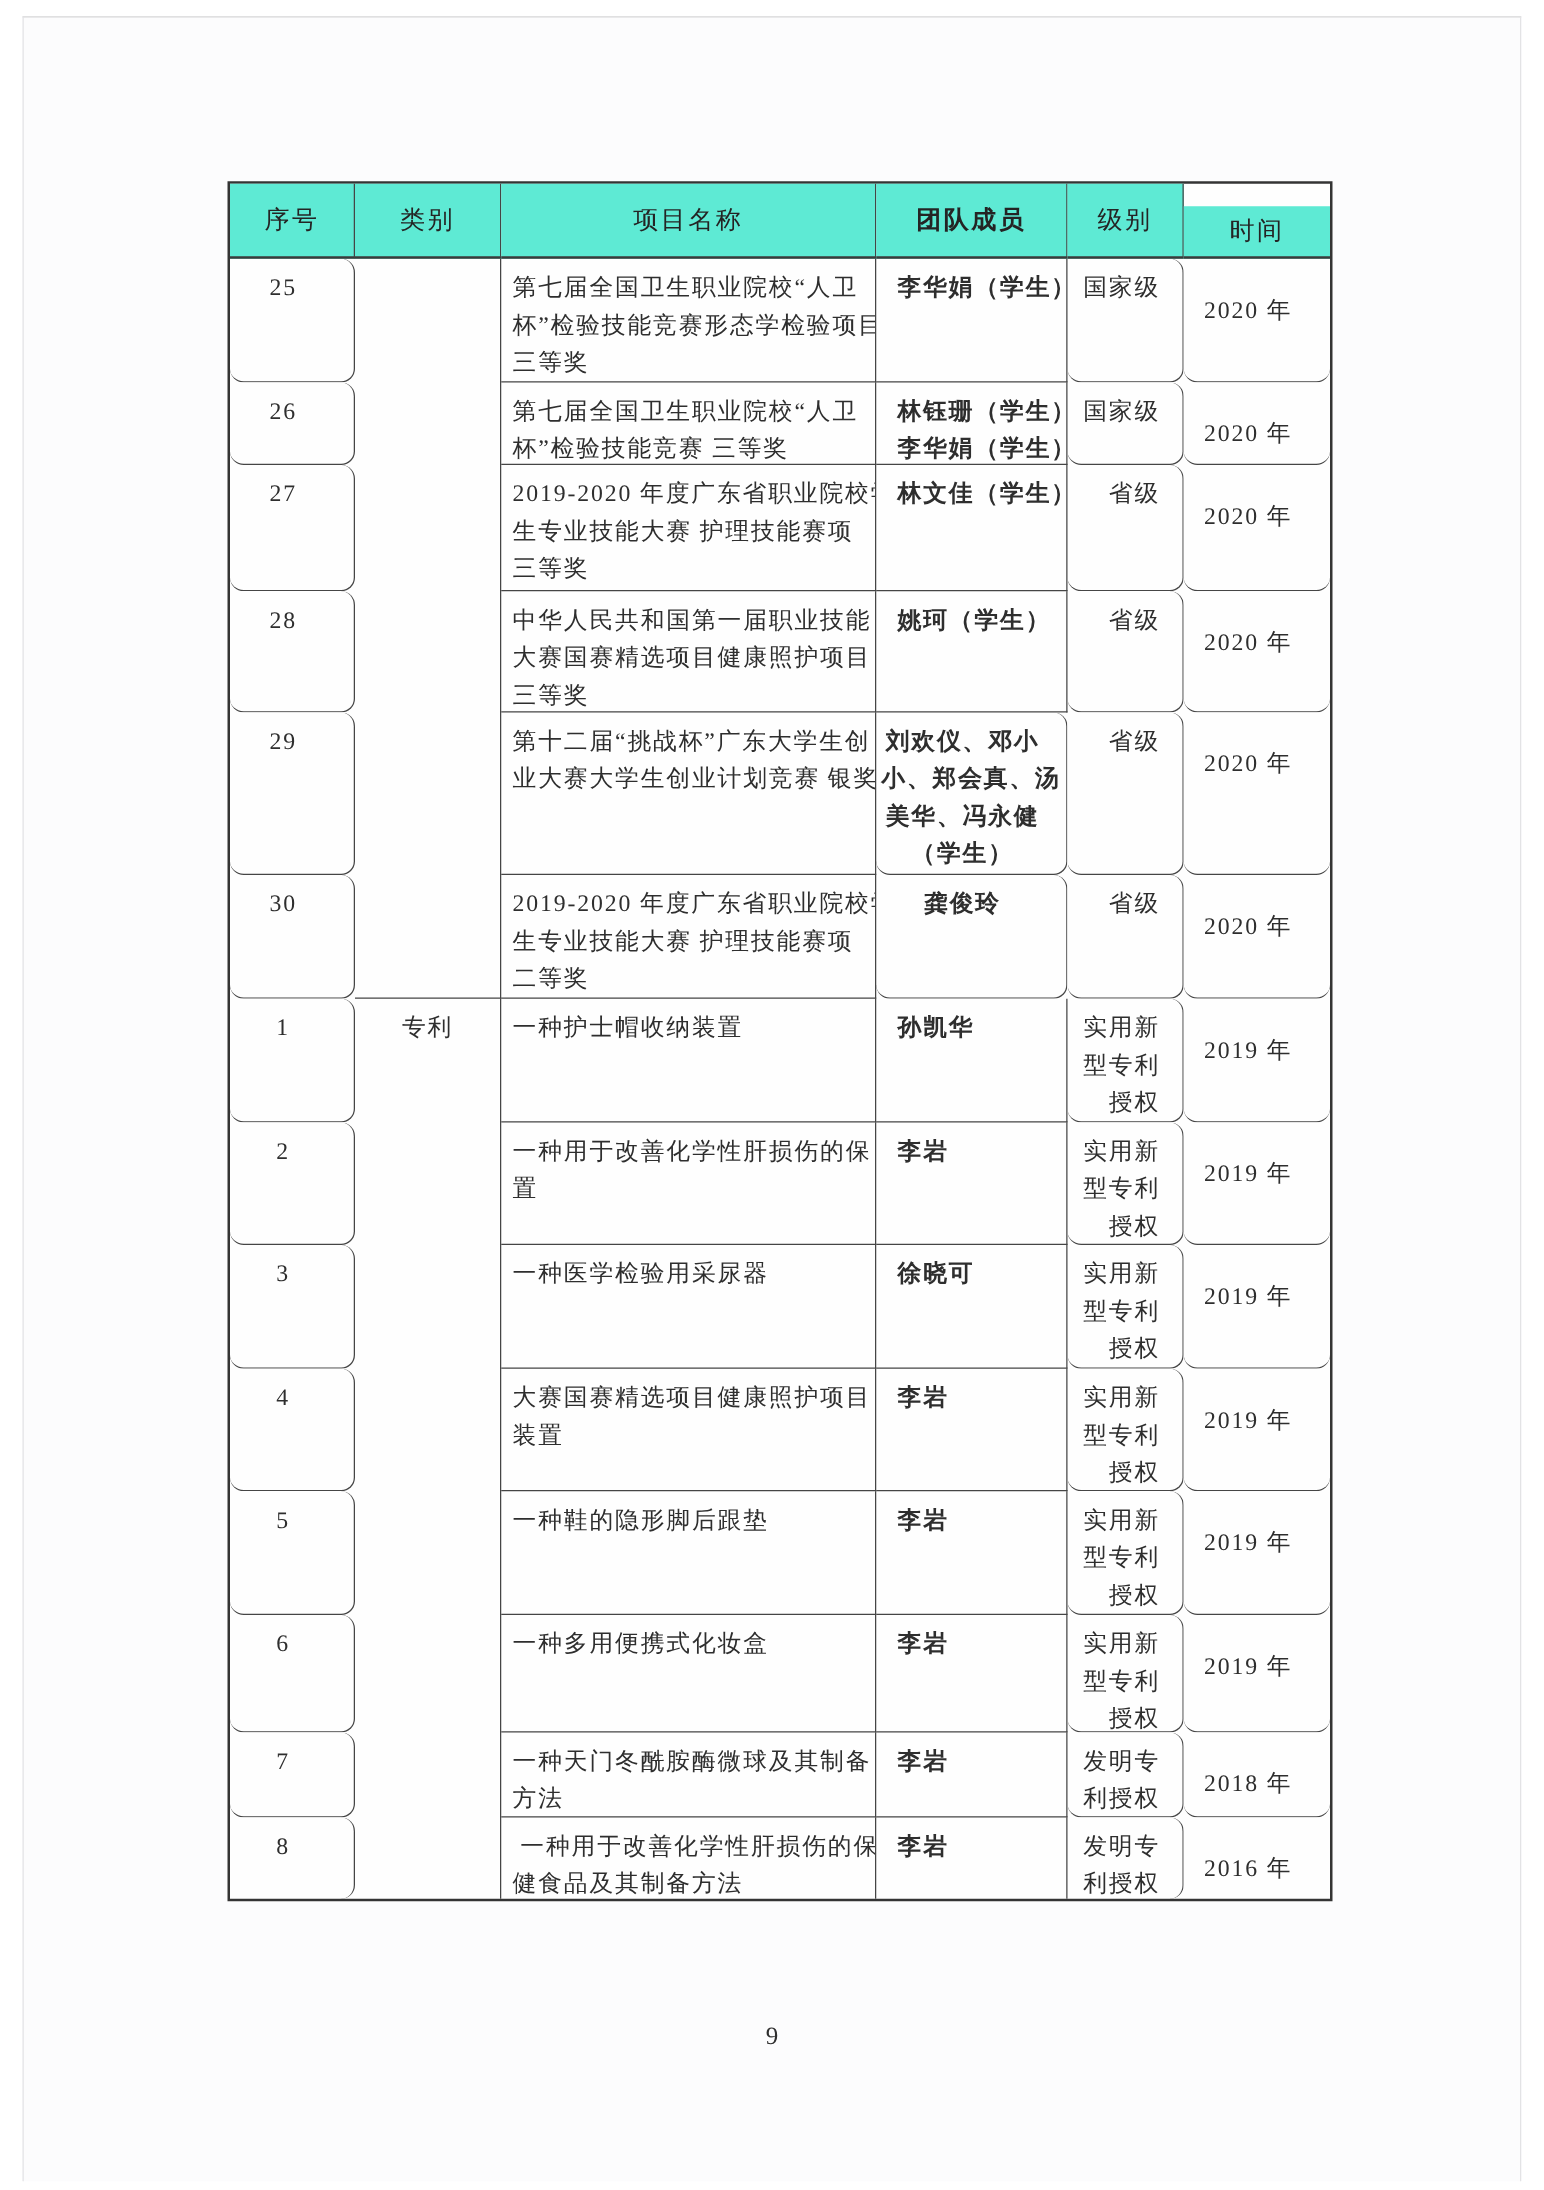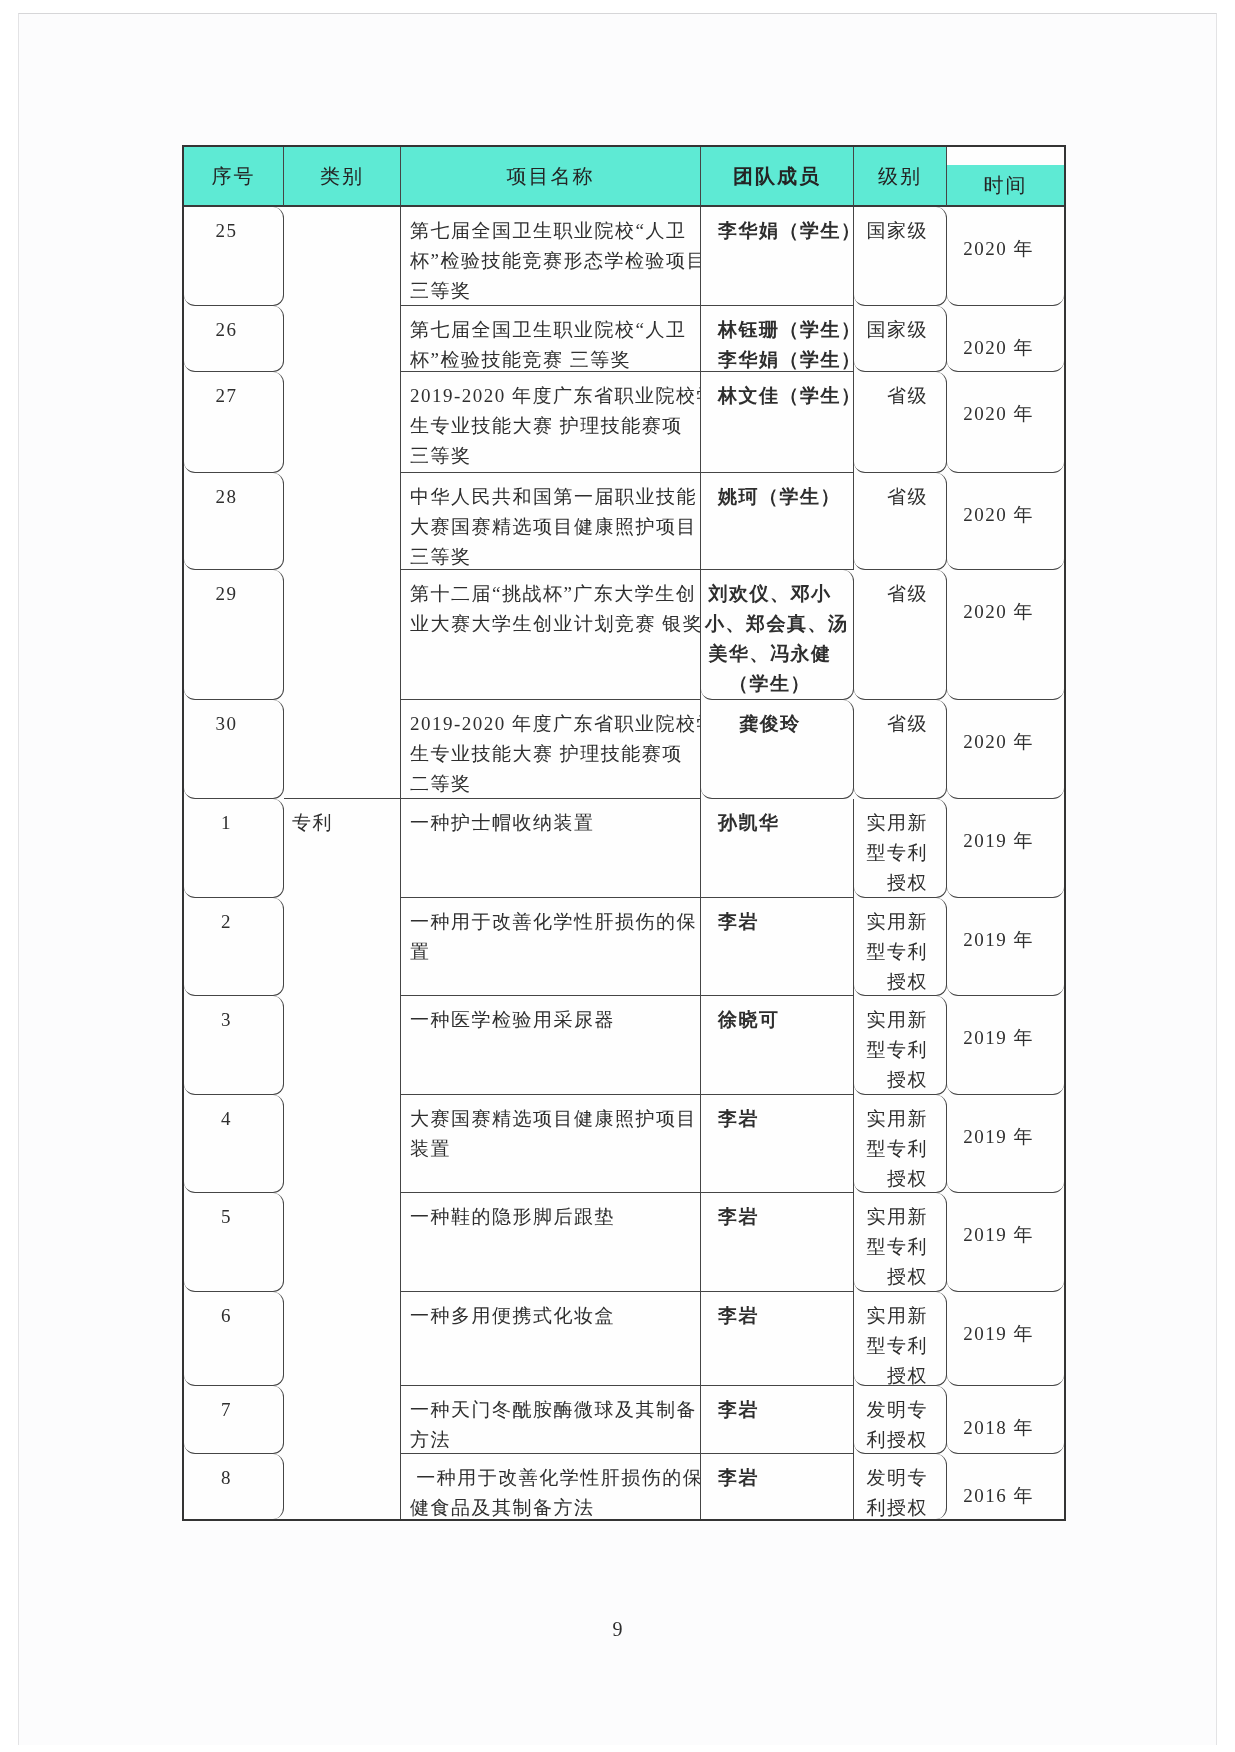--- a/index.html
+++ b/index.html
@@ -48,21 +48,21 @@
   .name{padding-left:9px;}
   .members{padding-left:17px;}
   
   .c1{grid-column:1;} .c2{grid-column:2;} .c3{grid-column:3;}
   .c4{grid-column:4;font-weight:bold;} .c5{grid-column:5;text-align:right;} .c6{grid-column:6;margin-top:18px;}
   .r1{grid-row:1;} .r2{grid-row:2;} .r3{grid-row:3;} .r4{grid-row:4;}
   .r5{grid-row:5;} .r6{grid-row:6;} .r7{grid-row:7;} .r8{grid-row:8;}
   .r9{grid-row:9;} .r10{grid-row:10;} .r11{grid-row:11;} .r12{grid-row:12;}
   .r13{grid-row:13;} .r14{grid-row:14;} .r15{grid-row:15;}
   .cat-contest{grid-column:2;grid-row:2/8;}
-  .cat-patent{grid-column:2;grid-row:8/16;border-bottom:none;}
+  .cat-patent{grid-column:2;grid-row:8/16;border-bottom:none;text-align:center;}
   .page-number{
     position:absolute;left:0;top:1618px;width:1235px;
     text-align:center;font-size:20px;color:#2e2e2e;
     font-family:"Liberation Serif","DejaVu Serif",serif;
   }
 </style>
 </head>
 <body>
 
 <div class="page-frame"></div>

